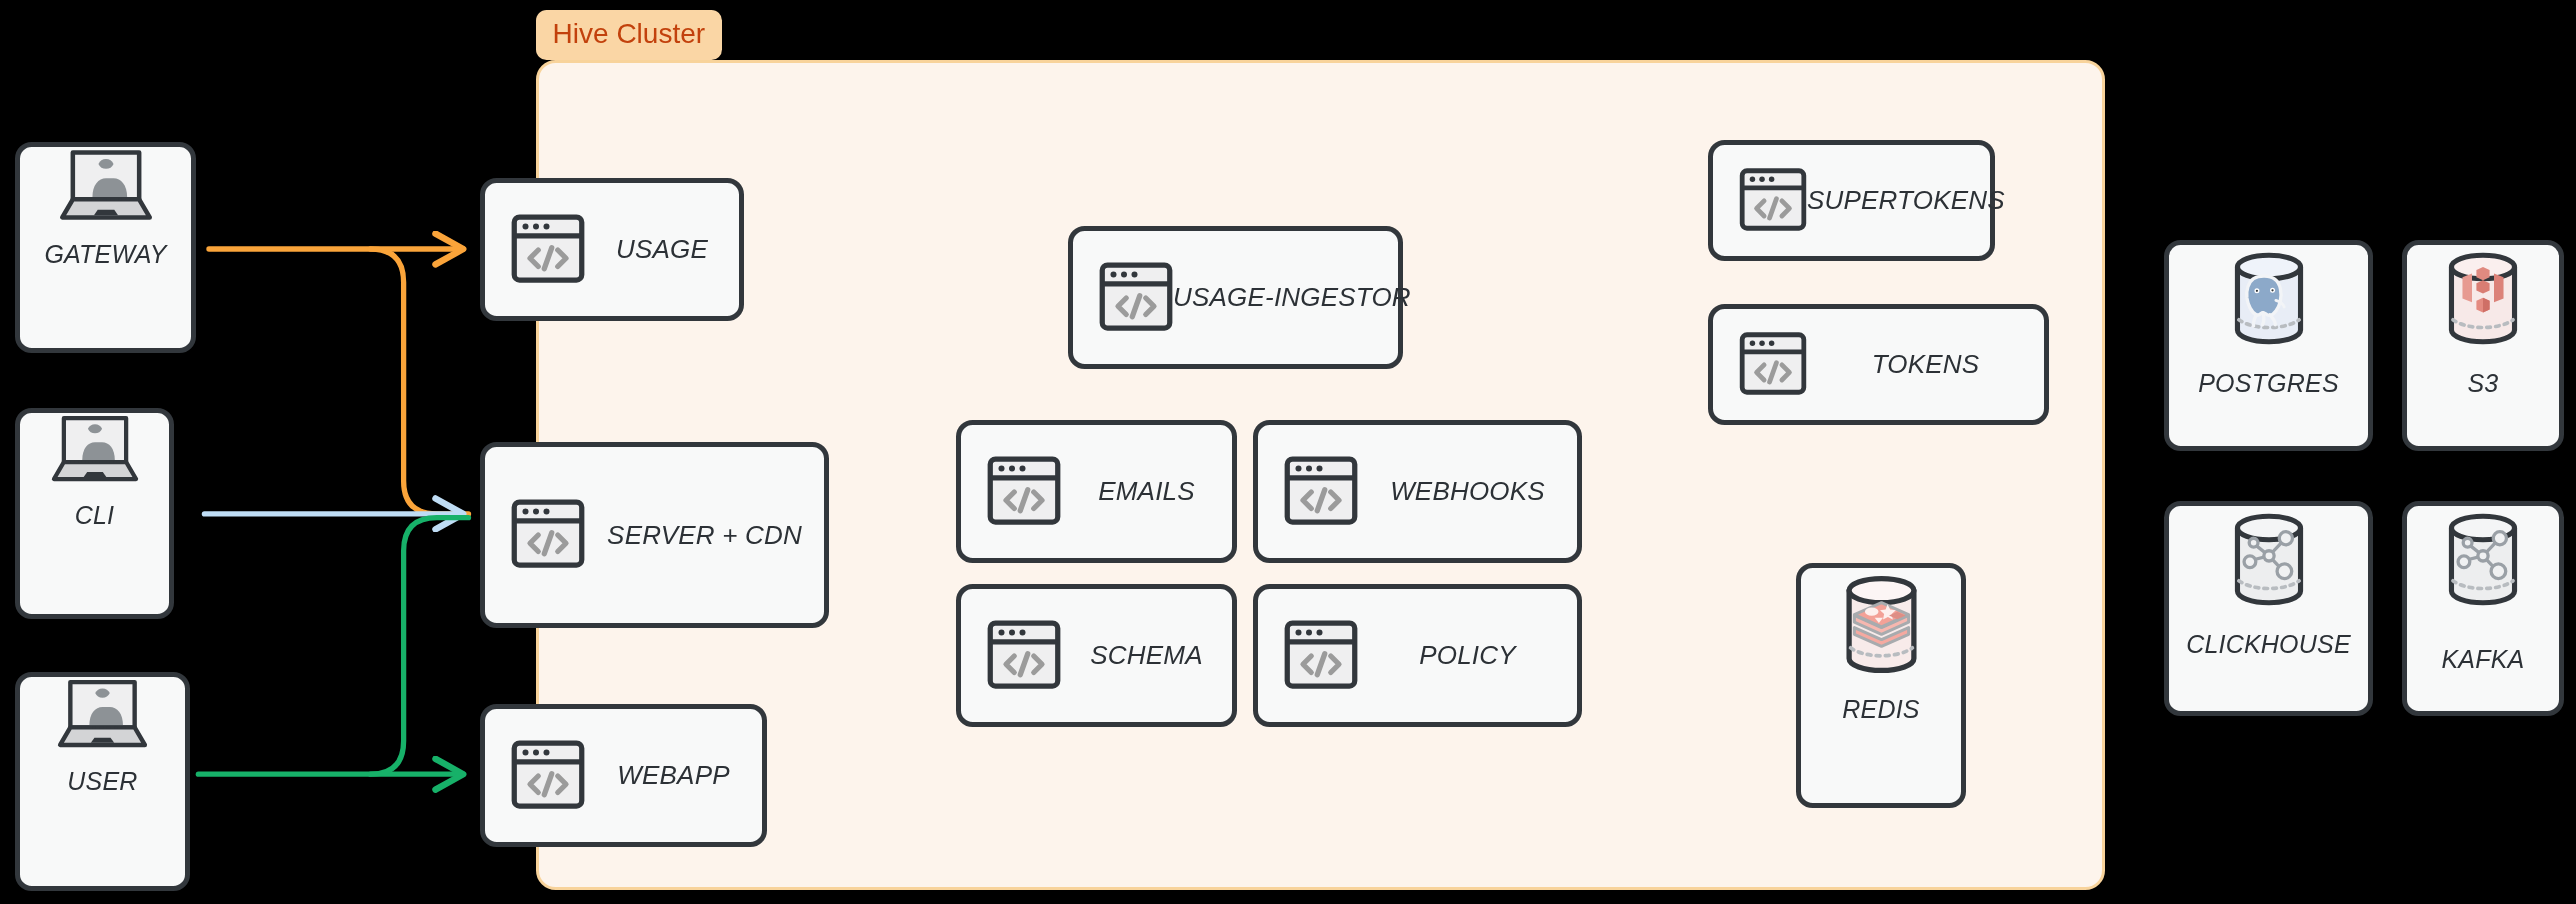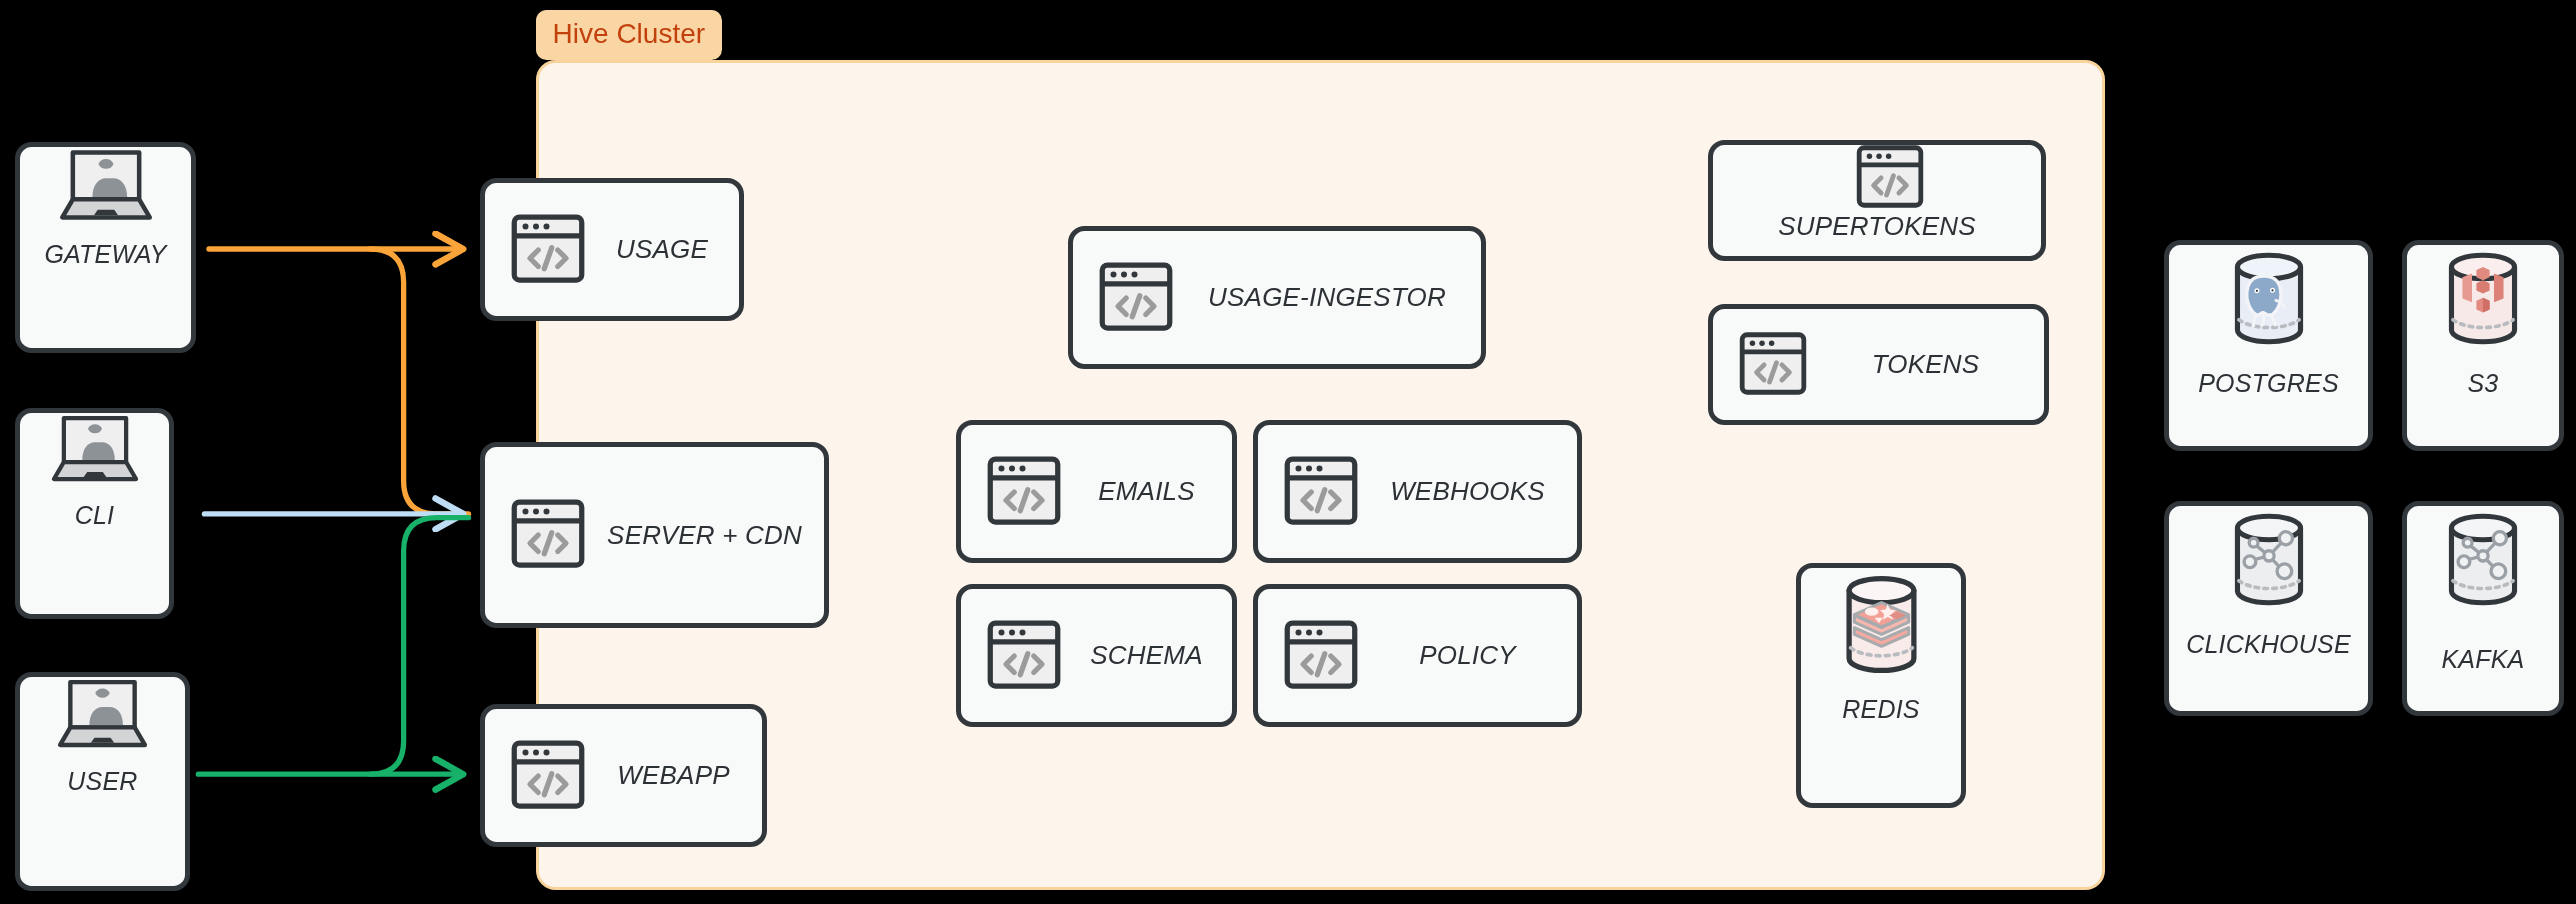--- a/index.html
+++ b/index.html
@@ -213,21 +213,21 @@
         <circle cx="33" cy="16.5" r="4" fill="#32373C"></circle>
         <circle cx="47" cy="16.5" r="4" fill="#32373C"></circle>
         <path d="M36 48 L25 59 L36 70" fill="none" stroke="#9B9B9B" stroke-width="7" stroke-linecap="round" stroke-linejoin="round"></path>
         <path d="M62 48 L73 59 L62 70" fill="none" stroke="#9B9B9B" stroke-width="7" stroke-linecap="round" stroke-linejoin="round"></path>
         <path d="M54 45 L44 73" fill="none" stroke="#9B9B9B" stroke-width="7" stroke-linecap="round"></path>
       </svg>
     </span>
     <span class="node-label">WEBAPP</span>
   </div>
 
-  <div class="node row" style="left:1068px; top:226px; width:418px; height:143px;">
+  <div class="node row" style="left:1068px; top:226px; width:335px; height:143px;">
     <span class="node-icon">
       <svg width="74" height="69" viewBox="0 0 98 92" xmlns="http://www.w3.org/2000/svg">
         <rect x="4" y="4" width="90" height="84" rx="7" fill="#EFEFF0" stroke="#32373C" stroke-width="7"></rect>
         <path d="M4 29 H94" stroke="#32373C" stroke-width="7"></path>
         <circle cx="19" cy="16.5" r="4" fill="#32373C"></circle>
         <circle cx="33" cy="16.5" r="4" fill="#32373C"></circle>
         <circle cx="47" cy="16.5" r="4" fill="#32373C"></circle>
         <path d="M36 48 L25 59 L36 70" fill="none" stroke="#9B9B9B" stroke-width="7" stroke-linecap="round" stroke-linejoin="round"></path>
         <path d="M62 48 L73 59 L62 70" fill="none" stroke="#9B9B9B" stroke-width="7" stroke-linecap="round" stroke-linejoin="round"></path>
         <path d="M54 45 L44 73" fill="none" stroke="#9B9B9B" stroke-width="7" stroke-linecap="round"></path>
@@ -293,21 +293,21 @@
         <circle cx="33" cy="16.5" r="4" fill="#32373C"></circle>
         <circle cx="47" cy="16.5" r="4" fill="#32373C"></circle>
         <path d="M36 48 L25 59 L36 70" fill="none" stroke="#9B9B9B" stroke-width="7" stroke-linecap="round" stroke-linejoin="round"></path>
         <path d="M62 48 L73 59 L62 70" fill="none" stroke="#9B9B9B" stroke-width="7" stroke-linecap="round" stroke-linejoin="round"></path>
         <path d="M54 45 L44 73" fill="none" stroke="#9B9B9B" stroke-width="7" stroke-linecap="round"></path>
       </svg>
     </span>
     <span class="node-label">POLICY</span>
   </div>
 
-  <div class="node row" style="left:1708px; top:140px; width:338px; height:121px;flex-direction:column;">
+  <div class="node row" style="left:1708px; top:140px; width:287px; height:121px;">
     <span class="node-icon">
       <svg width="68" height="63" viewBox="0 0 98 92" xmlns="http://www.w3.org/2000/svg">
         <rect x="4" y="4" width="90" height="84" rx="7" fill="#EFEFF0" stroke="#32373C" stroke-width="7"></rect>
         <path d="M4 29 H94" stroke="#32373C" stroke-width="7"></path>
         <circle cx="19" cy="16.5" r="4" fill="#32373C"></circle>
         <circle cx="33" cy="16.5" r="4" fill="#32373C"></circle>
         <circle cx="47" cy="16.5" r="4" fill="#32373C"></circle>
         <path d="M36 48 L25 59 L36 70" fill="none" stroke="#9B9B9B" stroke-width="7" stroke-linecap="round" stroke-linejoin="round"></path>
         <path d="M62 48 L73 59 L62 70" fill="none" stroke="#9B9B9B" stroke-width="7" stroke-linecap="round" stroke-linejoin="round"></path>
         <path d="M54 45 L44 73" fill="none" stroke="#9B9B9B" stroke-width="7" stroke-linecap="round"></path>

